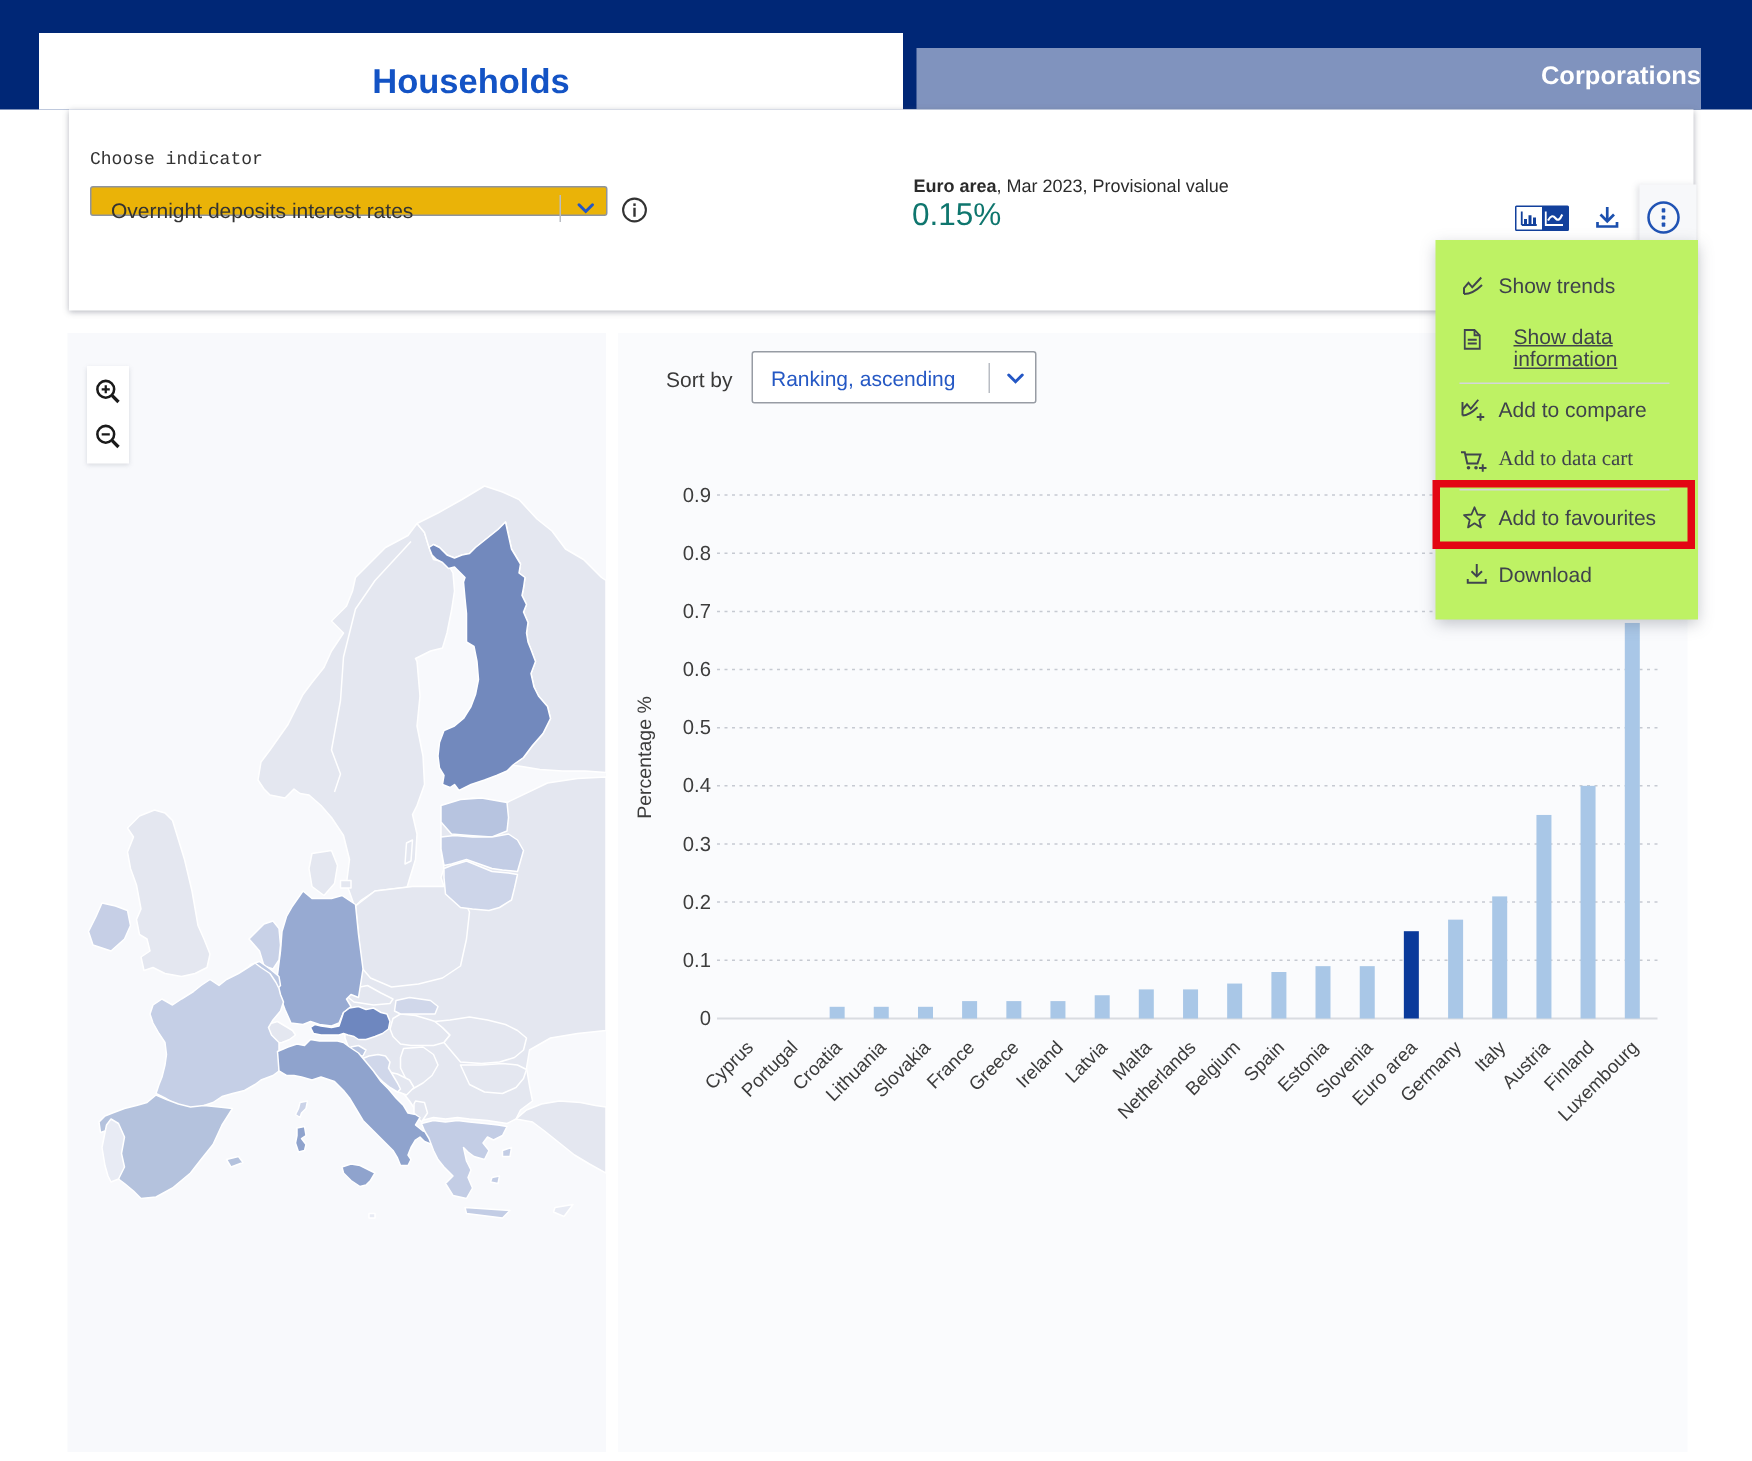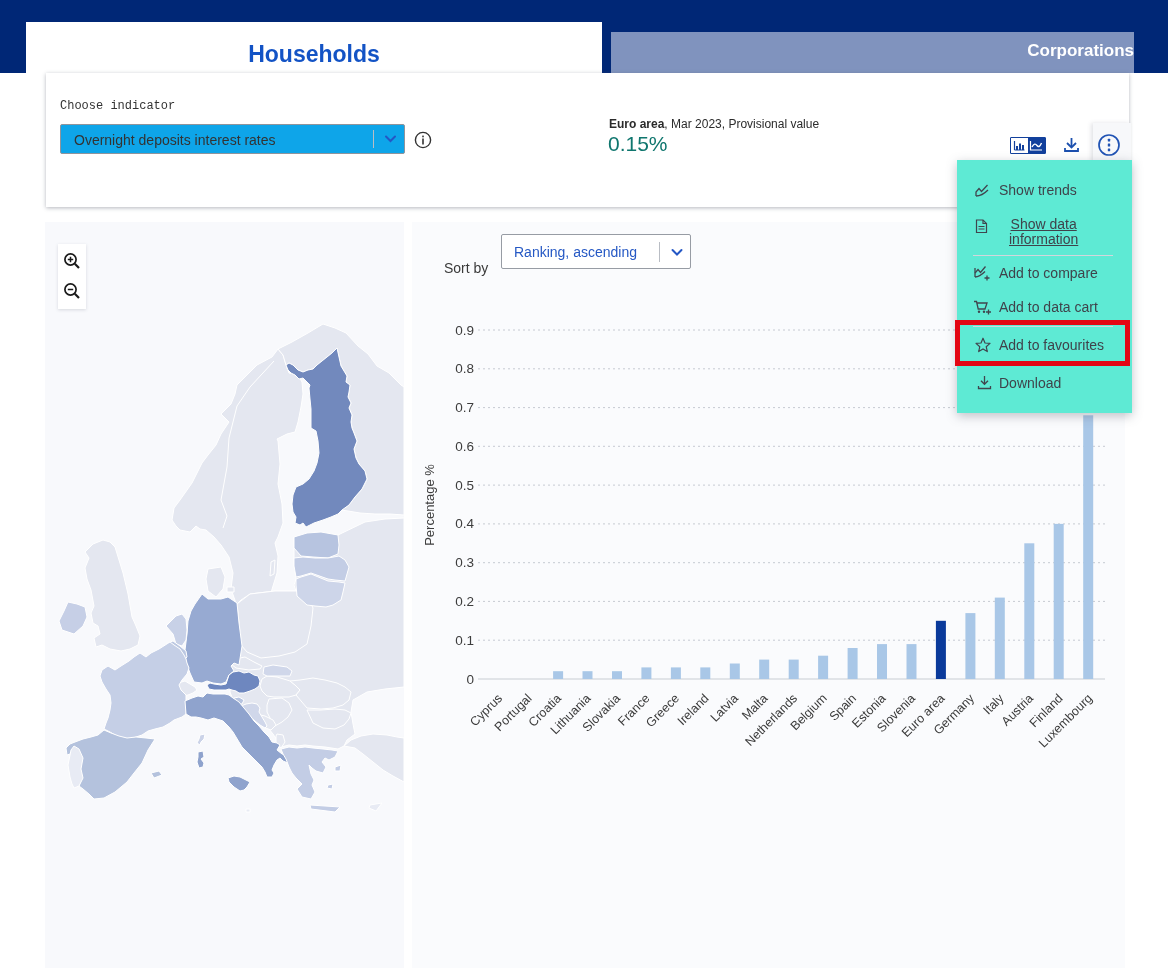--- a/index.html
+++ b/index.html
@@ -16,21 +16,21 @@
   <div style="margin-top:19px;font-size:23px;font-weight:bold;color:#1353c5;">Households</div>
 </div>
 <div class="abs" style="left:611px;top:32px;width:523px;height:41px;background:#8093be;text-align:right;">
   <div style="margin-top:9px;font-size:17px;font-weight:bold;color:#ffffff;">Corporations</div>
 </div>
 
 <div class="abs" style="left:46px;top:73px;width:1083px;height:134px;background:#fff;
      box-shadow:0 1px 4px rgba(90,95,110,0.45);"></div>
 
 <div class="abs" style="left:60px;top:99px;font-size:12px;color:#333;font-family:Liberation Mono, monospace;">Choose indicator</div>
-<div class="abs" style="left:60px;top:124px;width:345px;height:30px;background:#0ea5e9;
+<div class="abs" style="left:60px;top:124px;width:345px;height:20px;background:#eab308;
      border:1px solid #8f949c;border-radius:2px;box-sizing:border-box;">
   <div class="abs" style="left:13px;top:7px;font-size:14px;color:#333;">Overnight deposits interest rates</div>
   <div class="abs" style="left:312px;top:5px;width:1px;height:18px;background:#b9bdc4;"></div>
   <svg class="abs" style="left:323px;top:9px;" width="13" height="10" viewBox="0 0 13 10">
     <path d="M2 2.5 L6.5 7 L11 2.5" fill="none" stroke="#2457c5" stroke-width="2" stroke-linecap="round"></path>
   </svg>
 </div>
 <svg class="abs" style="left:414px;top:131px;" width="18" height="18" viewBox="0 0 18 18">
   <circle cx="9" cy="9" r="7.6" fill="none" stroke="#333" stroke-width="1.4"></circle>
   <rect x="8.2" y="7.5" width="1.6" height="6" fill="#333"></rect>
@@ -166,21 +166,21 @@
   <path d="M11.8 11.8 L16 16" stroke="#1a1a1a" stroke-width="2.2"></path>
   <path d="M7.5 4.8 V10.2 M4.8 7.5 H10.2" stroke="#1a1a1a" stroke-width="1.5"></path>
 </svg>
 <svg class="abs" style="left:63px;top:282px;" width="18" height="18" viewBox="0 0 18 18">
   <circle cx="7.5" cy="7.5" r="5.6" fill="none" stroke="#1a1a1a" stroke-width="1.7"></circle>
   <path d="M11.8 11.8 L16 16" stroke="#1a1a1a" stroke-width="2.2"></path>
   <path d="M4.8 7.5 H10.2" stroke="#1a1a1a" stroke-width="1.5"></path>
 </svg>
 
 <div class="abs" style="left:412px;top:222px;width:713px;height:746px;background:#fafbfd;"></div>
-<div class="abs" style="left:444px;top:260px;font-size:14px;color:#3a3a3a;">Sort by</div>
+<div class="abs" style="left:444px;top:245px;font-size:14px;color:#3a3a3a;">Sort by</div>
 <div class="abs" style="left:501px;top:234px;width:190px;height:35px;background:#fff;
      border:1px solid #979ca4;border-radius:2px;box-sizing:border-box;padding-left:23px;">
   <div class="abs" style="left:12px;top:9px;font-size:14px;color:#2558c4;">Ranking, ascending</div>
   <div class="abs" style="left:157px;top:7px;width:1px;height:20px;background:#b9bdc4;"></div>
   <svg class="abs" style="left:168px;top:12px;" width="14" height="11" viewBox="0 0 14 11">
     <path d="M2.5 3 L7 7.5 L11.5 3" fill="none" stroke="#2457c5" stroke-width="2" stroke-linecap="round"></path>
   </svg>
 </div>
 <svg id="chartbox" class="abs" style="left:412px;top:222px;" width="713" height="746" viewBox="0 0 713 746">
   <g stroke="#c6cad2" stroke-width="1" stroke-dasharray="2,3">
@@ -247,22 +247,22 @@
     <text transform="translate(504,477) rotate(-45)">Slovenia</text>
     <text transform="translate(533.5,477) rotate(-45)">Euro area</text>
     <text transform="translate(563,477) rotate(-45)">Germany</text>
     <text transform="translate(592.5,477) rotate(-45)">Italy</text>
     <text transform="translate(622,477) rotate(-45)">Austria</text>
     <text transform="translate(651.5,477) rotate(-45)">Finland</text>
     <text transform="translate(681,477) rotate(-45)">Luxembourg</text>
   </g>
 </svg>
 
-<div id="menu" class="abs" style="left:957px;top:160px;width:175px;height:253px;background:#5eead4;
-     box-shadow:0 3px 10px rgba(80,85,100,0.35);font-size:14px;color:#3f434b;text-align:center;">
+<div id="menu" class="abs" style="left:957px;top:160px;width:175px;height:253px;background:#bef264;
+     box-shadow:0 3px 10px rgba(80,85,100,0.35);font-size:14px;color:#3f434b;">
   <svg class="abs" style="left:18px;top:23px;" width="15" height="15" viewBox="0 0 15 15">
     <path d="M1,13 C5,13 9,11 13,7" fill="none" stroke="#40454e" stroke-width="1.3"></path>
     <path d="M1,13 L1,9 4,5.5 6.5,8.5 12.5,2" fill="none" stroke="#40454e" stroke-width="1.3"></path>
   </svg>
   <div class="abs" style="left:42px;top:22px;">Show trends</div>
   <svg class="abs" style="left:18px;top:59px;" width="13" height="15" viewBox="0 0 13 15">
     <path d="M1.5,1 h6.5 l3.5,3.5 v9 h-10 z" fill="none" stroke="#40454e" stroke-width="1.2"></path>
     <path d="M8,1 v3.5 h3.5" fill="none" stroke="#40454e" stroke-width="1.2"></path>
     <path d="M3.5,7.5 h6 M3.5,10 h6" stroke="#40454e" stroke-width="1.2"></path>
   </svg>
@@ -273,21 +273,21 @@
     <path d="M1,8 L4,4.5 6.5,7.5 11.5,1.5" fill="none" stroke="#40454e" stroke-width="1.3"></path>
     <path d="M13,10.5 v5 M10.5,13 h5" stroke="#40454e" stroke-width="1.3"></path>
   </svg>
   <div class="abs" style="left:42px;top:105px;">Add to compare</div>
   <svg class="abs" style="left:16px;top:139px;" width="19" height="17" viewBox="0 0 19 17">
     <path d="M1,2.5 h2.5 l1.7,7.5 h6.8 l2,-6 h-10" fill="none" stroke="#40454e" stroke-width="1.3"></path>
     <circle cx="6" cy="12.8" r="1.2" fill="#40454e"></circle>
     <circle cx="11" cy="12.8" r="1.2" fill="#40454e"></circle>
     <path d="M15.5,10.5 v5 M13,13 h5" stroke="#40454e" stroke-width="1.3"></path>
   </svg>
-  <div class="abs" style="left:42px;top:139px;">Add to data cart</div>
+  <div class="abs" style="left:42px;top:139px;font-family:Liberation Serif, serif;">Add to data cart</div>
   <div class="abs" style="left:16px;top:166px;width:140px;height:1px;background:#d3d6db;"></div>
   <svg class="abs" style="left:18px;top:177px;" width="16" height="16" viewBox="0 0 16 16">
     <path d="M8,1.2 L10,6 15,6.4 11.2,9.7 12.3,14.6 8,11.9 3.7,14.6 4.8,9.7 1,6.4 6,6 Z" fill="none" stroke="#40454e" stroke-width="1.2" stroke-linejoin="round"></path>
   </svg>
   <div class="abs" style="left:42px;top:177px;">Add to favourites</div>
   <svg class="abs" style="left:20px;top:215px;" width="15" height="16" viewBox="0 0 15 16">
     <path d="M7.5,1 v8" stroke="#40454e" stroke-width="1.3" fill="none"></path>
     <path d="M4,5.8 l3.5,3.5 3.5,-3.5" stroke="#40454e" stroke-width="1.3" fill="none"></path>
     <path d="M1.5,11 v2.5 h12 v-2.5" stroke="#40454e" stroke-width="1.3" fill="none"></path>
   </svg>

